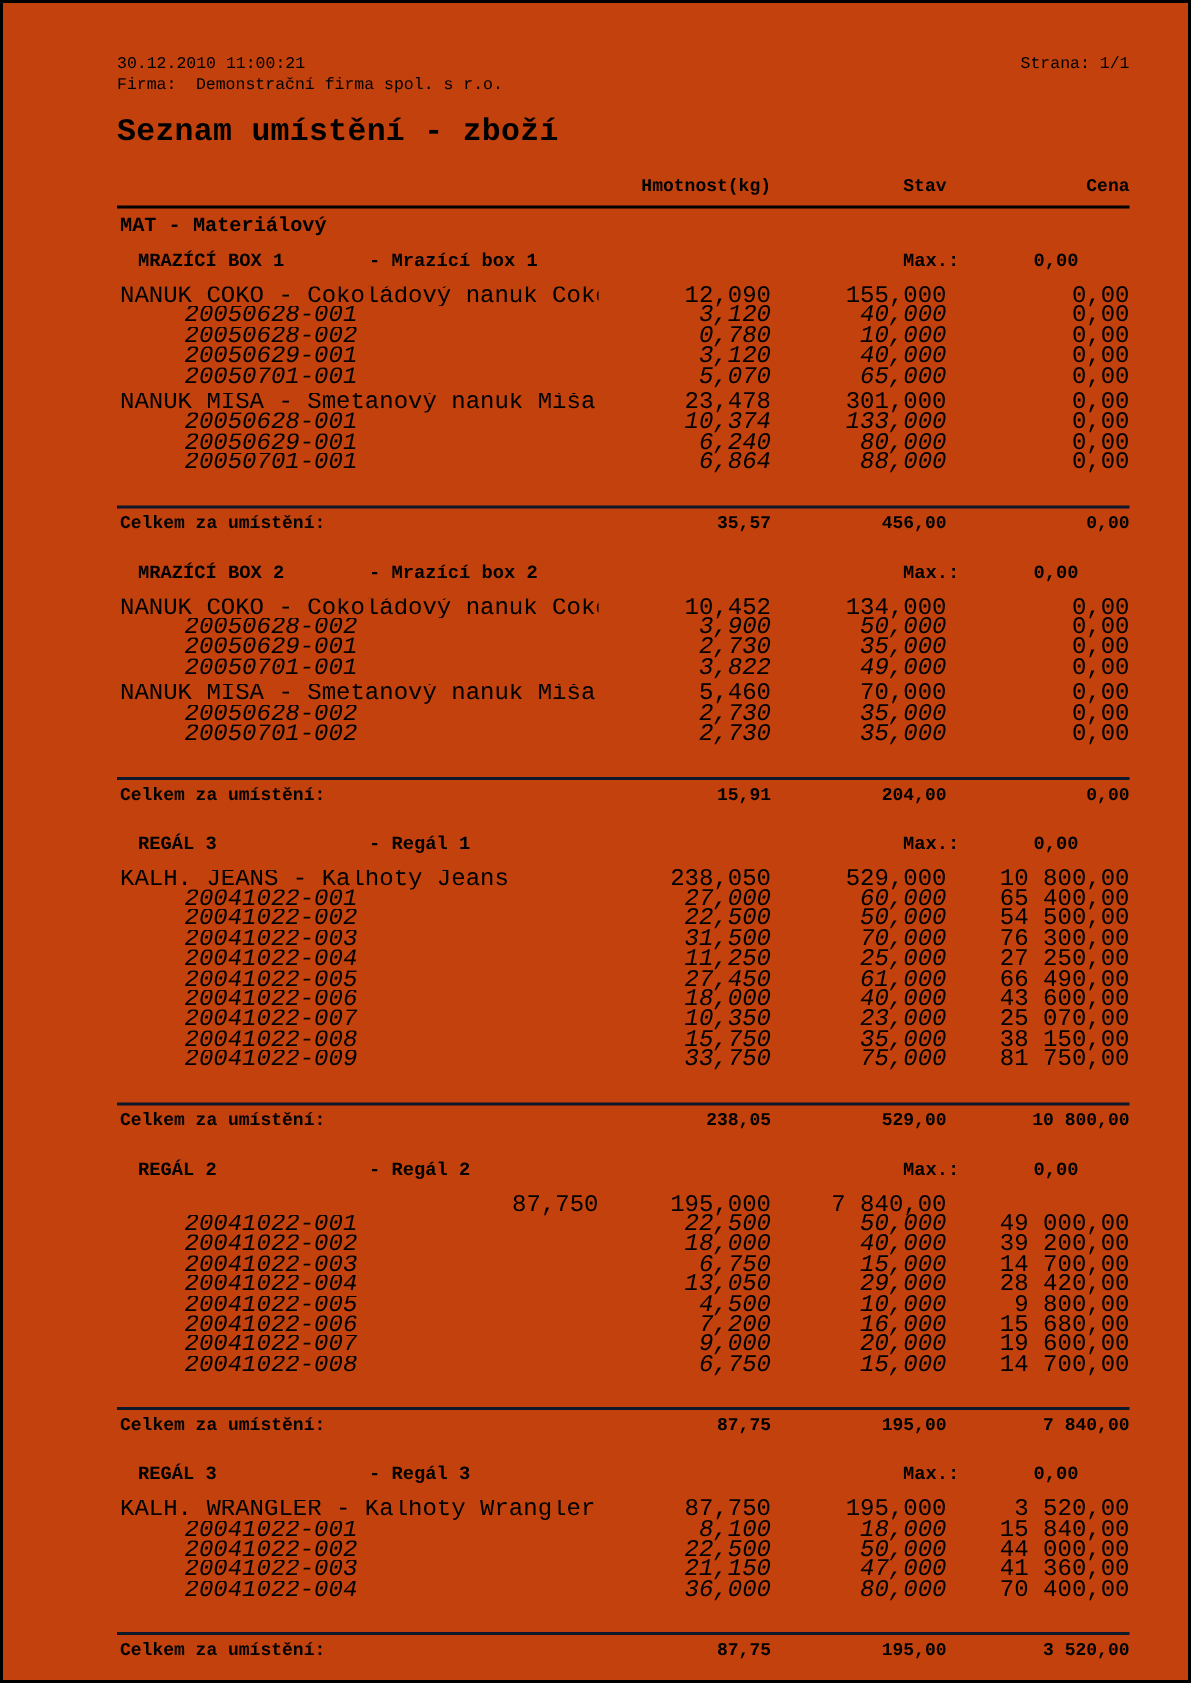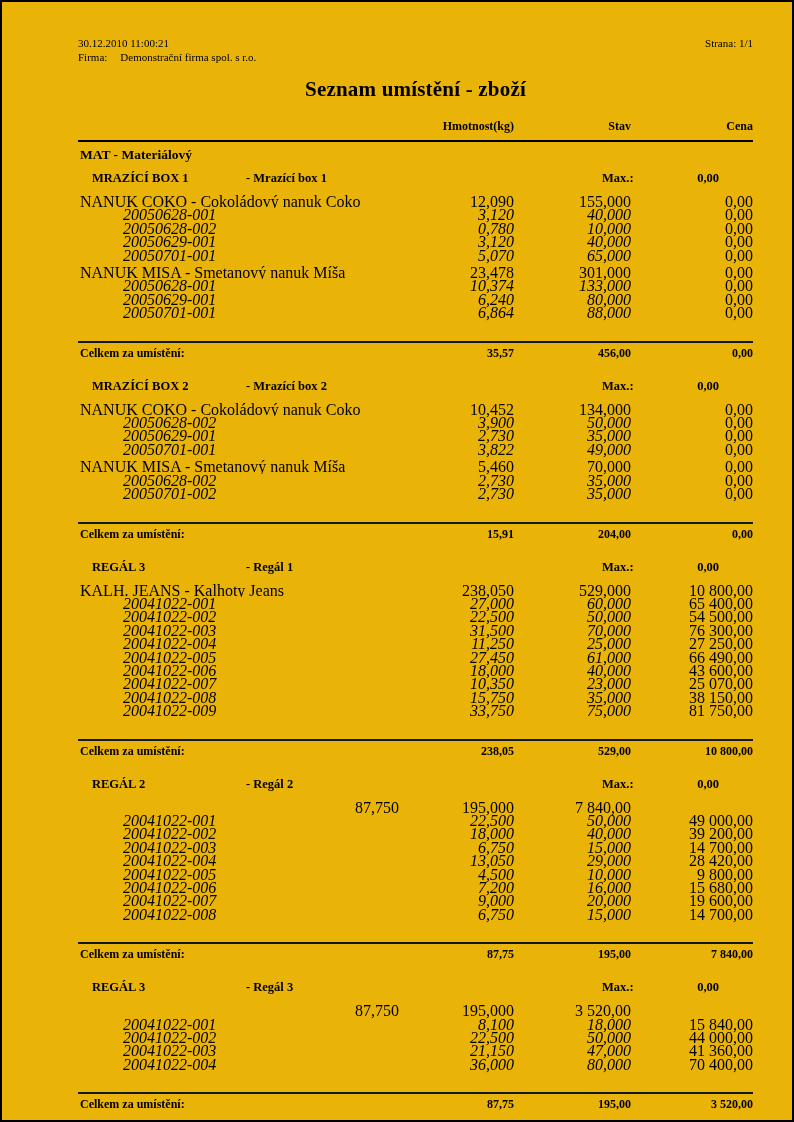--- a/index.html
+++ b/index.html
@@ -1,33 +1,33 @@
 <!DOCTYPE html>
 <html><head>
 <meta charset="utf-8">
 <style>
   html, body { margin: 0; padding: 0; background: #fff; }
   .page {
     width: 790px; height: 1118px;
     border: 2px solid #000;
-    background: #eab308;
+    background: #c2410c;
     color: #000;
-    font-family: Liberation Serif, serif;
+    font-family: Liberation Mono, monospace;
     overflow: hidden;
     box-sizing: content-box;
   }
   .content { width: 675px; margin-left: 76px; }
 
   
   .report-header { display: flex; justify-content: space-between; padding-top: 34px; font-size: 11px; line-height: 14px; }
   .hdr-left .firma-row { display: flex; }
   .company-label { margin-right: 13px; }
   .page-number { white-space: nowrap; }
 
-  .report-title { text-align: center; font-size: 21px; font-weight: bold; margin-top: 13px; letter-spacing: 0.2px; }
+  .report-title { font-size: 21px; font-weight: bold; margin-top: 13px; letter-spacing: 0.2px; }
 
   
   .col-header {
     display: grid; grid-template-columns: 1fr 115px 117px 122px;
     font-size: 12px; font-weight: bold;
     margin-top: 17px; padding-bottom: 6px;
     border-bottom: 2px solid #000;
   }
   .num { text-align: right; }
 
@@ -386,20 +386,21 @@
             <span class="locname">- Regál 3</span>
             <span></span>
             <span class="maxcell">
               <span class="max-label">Max.:</span>
               <span class="max-value">0,00</span>
             </span>
             <span></span>
           </div>
           <div class="item">
             <div class="row item-row">
+              <span class="name">KALH. WRANGLER - Kalhoty Wrangler</span>
               <span class="num weight">87,750</span>
               <span class="num stock">195,000</span>
               <span class="num price">3 520,00</span>
             </div>
             <div class="row lot-row">
               <span class="name">20041022-001</span>
               <span class="num weight">8,100</span>
               <span class="num stock">18,000</span>
               <span class="num price">15 840,00</span>
             </div>

